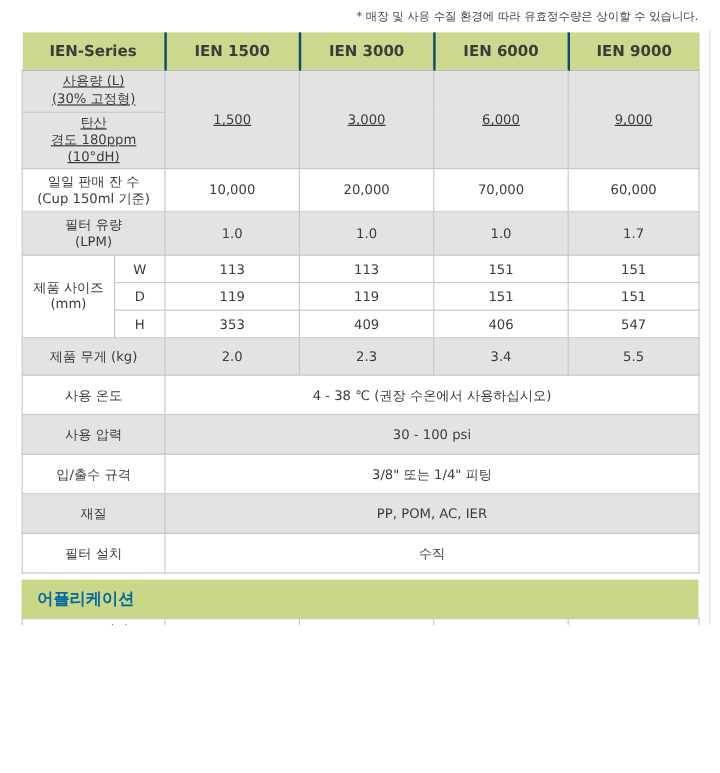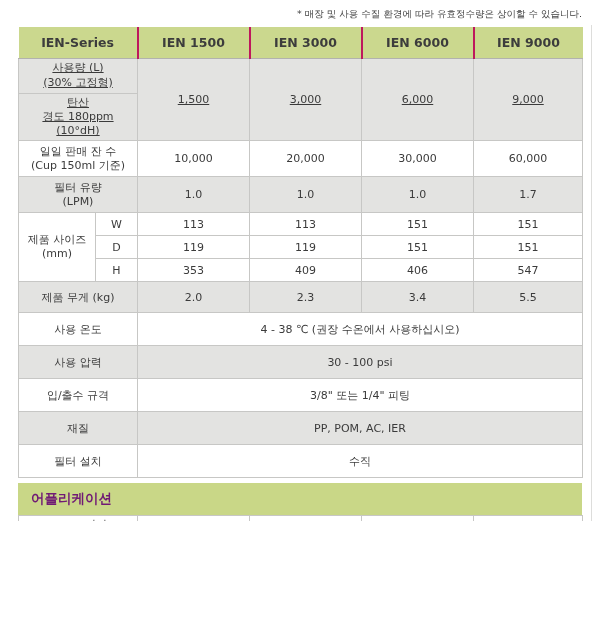--- a/index.html
+++ b/index.html
@@ -19,37 +19,37 @@
   }
   table.grid {
     margin-left:18px; width:564px;
     table-layout:fixed; border-collapse:collapse;
   }
   table.grid td {
     border:1px solid #c7c7c5; text-align:center; vertical-align:middle;
     font-size:11px; color:#3b3b3b; padding:2px;
   }
   table.grid th {
-    background:#cbd88e; border-left:2px solid #be185d;
+    background:#cbd88e; border-left:2px solid #0c4a6e;
     border-bottom:1px solid #b2b2ae;
     font-size:12.5px; font-weight:bold; color:#3c3c3c;
     text-align:center; vertical-align:middle;
   }
   table.grid th:first-child { border-left:none; }
   tr.g td { background:#e3e3e1; }
   tr.hdr { height:31px;margin-top:28px; }
   tr.r35 { height:35px;text-decoration:underline; }
   tr.r36 { height:36px; }
   tr.r23 { height:23px; }
   tr.r31 { height:31px; }
   tr.r33 { height:33px; }
   .two-line span { display:block; line-height:1.3; }
   .app-band {
     margin:5px 0 0 18px; width:564px; height:32px;
-    background:#c9d787; color:#701a75;
+    background:#c9d787; color:#0369a1;
     font-size:13.5px; font-weight:bold;
     display:flex; align-items:center; padding-left:13px;
   }
   table.app tr { height:35px; }
   .appcell { display:flex; align-items:flex-end; padding-left:4px;text-decoration:underline; }
   .app-icon {
     flex:0 0 32px; width:32px; height:32px; border-radius:7px;
     background:linear-gradient(180deg,#5cb6ec 0%,#2b92dc 55%,#1b82d4 100%);
     border:1px solid #1668a8;
     display:flex; align-items:center; justify-content:center;
@@ -100,21 +100,21 @@
       </td>
     </tr>
 
     <tr class="r36">
       <td colspan="2" class="two-line">
         <span>일일 판매 잔 수</span>
         <span>(Cup 150ml 기준)</span>
       </td>
       <td>10,000</td>
       <td>20,000</td>
-      <td>30,000</td>
+      <td>70,000</td>
       <td>60,000</td>
     </tr>
 
     <tr class="g r36">
       <td colspan="2" class="two-line">
         <span>필터 유량</span>
         <span>(LPM)</span>
       </td>
       <td>1.0</td>
       <td>1.0</td>

